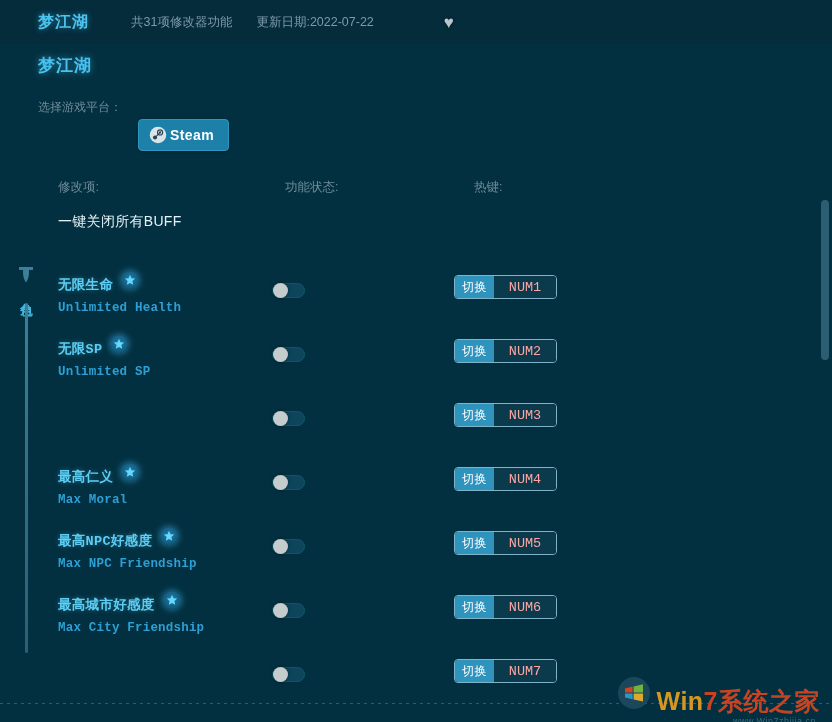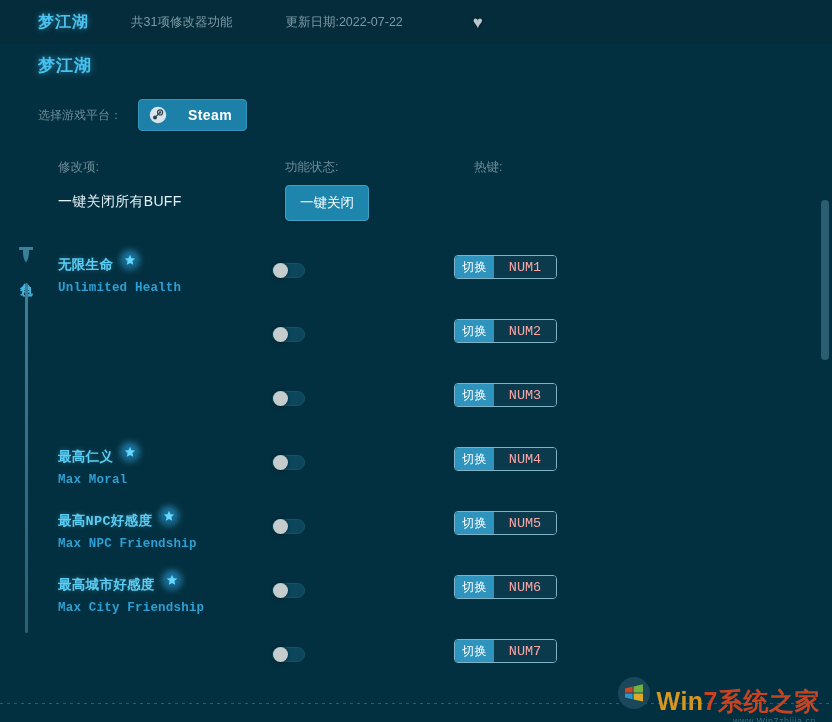--- a/index.html
+++ b/index.html
@@ -31,21 +31,21 @@
     color: #4cc3ef;
     letter-spacing: 1px;
     text-shadow: 0 0 6px rgba(76,195,239,.55);
   }
   .topbar .meta {
     font-size: 12.5px;
     color: #7e9aa6;
     margin-left: 42px;
     white-space: nowrap;
   }
-  .topbar .meta.second { margin-left: 53px; }
+  .topbar .meta.second { margin-left: 24px; }
   .heart-icon {
     margin-left: 70px;
     color: #b9c6cb;
     font-size: 17px;
     line-height: 1;
     cursor: pointer;
     text-shadow: 0 0 3px rgba(0,0,0,.5);
   }
 
   
@@ -56,38 +56,38 @@
     font-size: 17px;
     font-weight: bold;
     color: #47c2f0;
     letter-spacing: 1px;
     text-shadow: 0 0 7px rgba(71,194,240,.6);
   }
 
   
   .platform-row {
     display: flex;
-    align-items: center;
     padding: 22px 0 0 38px;
   }
   .platform-label {
     font-size: 12px;
     color: #6e8b98;
     margin-right: 16px;
   }
   .steam-btn {
     display: inline-flex;
     align-items: center;
-    gap: 21px;
+    gap: 3px;
     background: #1d80a8;
     border: 1px solid #2e97c0;
     border-radius: 4px;
     padding: 6px 14px 6px 10px;
     cursor: pointer;
     box-shadow: 0 1px 3px rgba(0,0,0,.35);
+    margin-top: 20px;
   }
   .steam-btn .label {
     font-size: 14px;
     font-weight: bold;
     color: #ffffff;
     letter-spacing: .4px;
   }
   .steam-logo { width: 18px; height: 18px; display: block; }
 
   
@@ -364,21 +364,20 @@
 </div>
 
 <div class="col-headers">
   <span class="ch c1">修改项:</span>
   <span class="ch c2">功能状态:</span>
   <span class="ch c3">热键:</span>
 </div>
 
 <div class="buffrow">
   <span class="name">一键关闭所有BUFF</span>
-  <button class="closeall-btn">一键关闭</button>
 </div>
 
 <div class="content">
 
   <div class="rail">
     <span class="cat-icon">
       <svg width="20" height="20" viewBox="0 0 20 20" aria-hidden="true">
         <path d="M3 2 h14 v3 h-4 v2.5 c0 4 -1.2 7.5 -3 10 c-1.8 -2.5 -3 -6 -3 -10 V5 H3 Z" fill="#3c7f99"></path>
       </svg>
     </span>
@@ -396,20 +395,26 @@
         </div>
         <div class="toggle">
           <div class="knob"></div>
         </div>
         <div class="hotkey">
           <span class="hk-label">切换</span>
           <span class="hk-key">NUM1</span>
         </div>
       </div>
       <div class="frow">
+        <div class="names">
+          <div><span class="cn">无限SP</span><span class="star-badge"><svg width="12" height="12" viewBox="0 0 12 12" aria-hidden="true">
+                <path d="M6 .8 L7.5 4.2 L11.2 4.6 L8.4 7.1 L9.2 10.8 L6 8.9 L2.8 10.8 L3.6 7.1 L.8 4.6 L4.5 4.2 Z" fill="#66d6ff"></path>
+              </svg></span></div>
+          <div class="en">Unlimited SP</div>
+        </div>
         <div class="toggle">
           <div class="knob"></div>
         </div>
         <div class="hotkey">
           <span class="hk-label">切换</span>
           <span class="hk-key">NUM2</span>
         </div>
       </div>
       <div class="frow">
         <div class="toggle">

